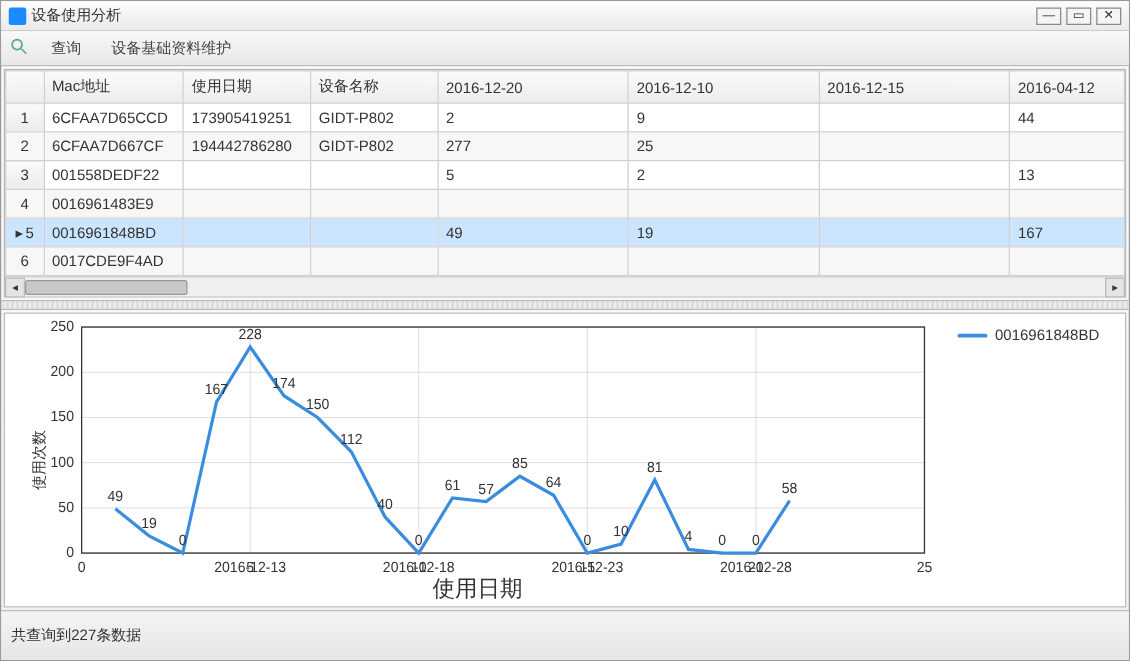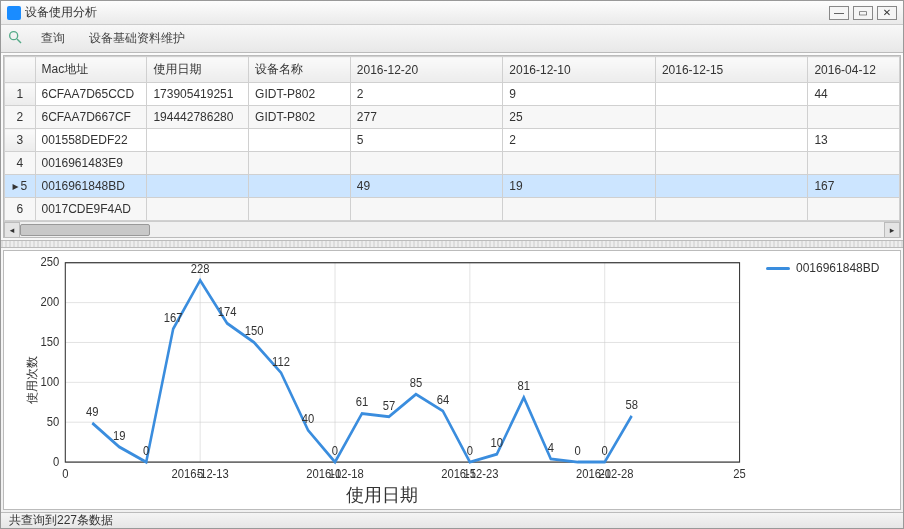--- a/index.html
+++ b/index.html
@@ -23,21 +23,21 @@
 .hscroll { height: 16px; background:#f0f0f0; border-top:1px solid #ccc; position:relative; }
 .hscroll .thumb { position:absolute; left:16px; top:2px; width:130px; height:12px; background:#c8c8c8; border:1px solid #999; border-radius:2px;}
 .hscroll .arr { position:absolute; top:0; width:16px; height:16px; background:#e4e4e4; border:1px solid #bbb; text-align:center; line-height:14px; font-size:9px;}
 .hscroll .arr.left{left:0}.hscroll .arr.right{right:0}
 .splitter { height: 8px; background: repeating-linear-gradient(90deg,#ddd,#ddd 2px,#eee 2px,#eee 4px); border-top:1px solid #bbb; border-bottom:1px solid #bbb; cursor:row-resize; }
 .chart-area { flex:1; background:#fff; border:1px solid #bbb; margin:2px; position:relative; display:flex; }
 .chart-svg-wrap { flex:1; position:relative; }
 .legend { width:140px; padding:10px 6px; }
 .legend-item { display:flex; align-items:center; gap:6px; font-size:12px; }
 .legend-swatch { width:24px; height:3px; background:#3a8dde; border-radius:2px; }
-.statusbar { height:16px; background:linear-gradient(#f4f4f4,#e6e6e6); border-top:1px solid #bbb; padding:0 8px; display:flex; align-items:center; color:#333;}
+.statusbar { height:40px; background:linear-gradient(#f4f4f4,#e6e6e6); border-top:1px solid #bbb; padding:0 8px; display:flex; align-items:center; color:#333;}
 .ylab { position:absolute; left:4px; top:50%; transform:translateY(-50%) rotate(-90deg); transform-origin:center; font-size:12px; color:#333; white-space:nowrap;}
 .xlab { position:absolute; bottom:2px; left:50%; transform:translateX(-50%); font-size:18px; color:#333;}
 text { font-family: Arial, sans-serif; font-size:11px; fill:#333; }
 </style>
 </head>
 <body>
 
 <div class="window">
   <div class="titlebar">
     <span class="app-icon"></span>

